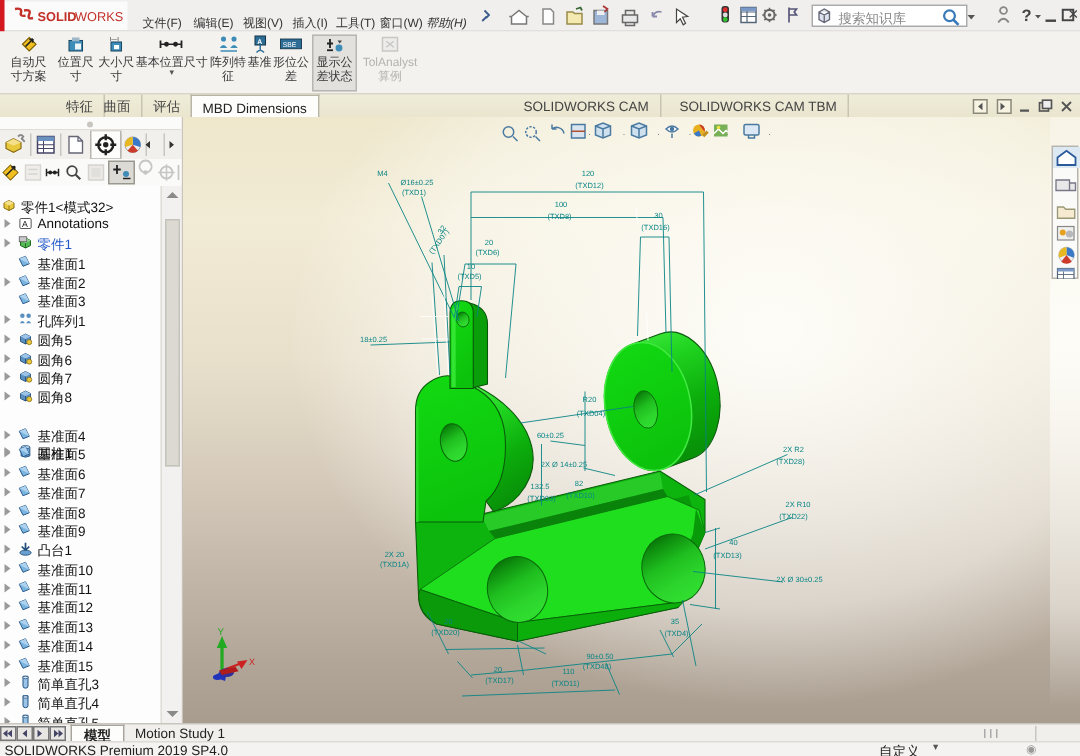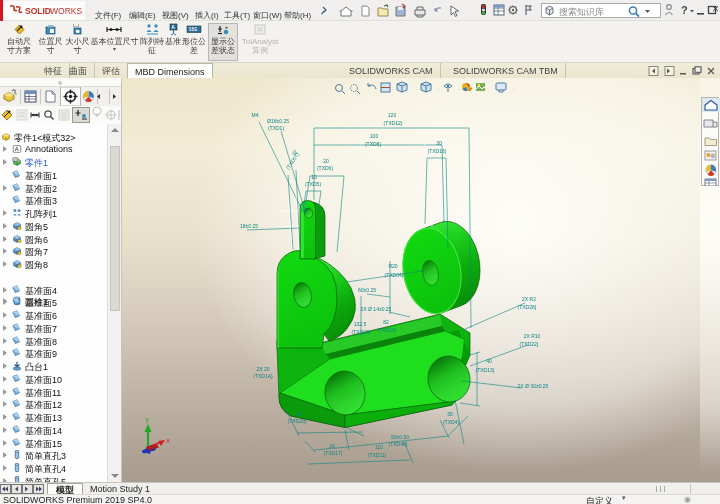--- a/index.html
+++ b/index.html
@@ -3,21 +3,21 @@
 <meta charset="utf-8">
 <style>
   * { margin:0; padding:0; box-sizing:border-box; }
   html,body { width:720px; height:504px; overflow:hidden; font-family:"Liberation Sans", sans-serif; }
   #app { position:relative; width:720px; height:504px; background:#f0efed; }
   
   #menubar { position:absolute; left:0; top:0; width:720px; height:21px; background:#f0efee; border-bottom:1px solid #e2e0dc; }
   #redbar { position:absolute; left:0; top:0; width:3px; height:21px; background:#d31820; }
   #logo { position:absolute; left:3px; top:1px; width:82px; height:19px; background:#fbfbfb; }
   .menuitem { position:absolute; top:10px; font-size:8px; color:#333;text-align:right; }
-  #searchbox { position:absolute; left:541px; top:3px; width:120px; height:15px; background:#fff; border:1px solid #aaa; font-size:9px; color:#888; }
+  #searchbox { position:absolute; left:541px; top:3px; width:104px; height:15px; background:#fff; border:1px solid #aaa; font-size:9px; color:#888; }
   
   #ribbon { position:absolute; left:0; top:21px; width:720px; height:41px; background:#f4f2ef; }
   .rbtn { position:absolute; top:2px; text-align:center; font-size:8px; color:#3a3a3a; line-height:8.5px; }
   .rbtn .ric { display:block; margin:0 auto 2px auto; }
   #rbtn-active { background:#e3e1de; border:1px solid #b8b6b2; }
   
   #tabrow { position:absolute; left:0; top:62px; width:720px; height:16px; background:linear-gradient(to bottom,#efecd9,#e9e5ce); border-top:1px solid #d9d5c5; }
   .rtab { position:absolute; top:0; height:16px; font-size:9px; color:#444; line-height:16px; padding:0 7px; border-right:1px solid #c8c4b4; }
   .rtab.active { background:#fdfdfb; color:#222; border:1px solid #b9b5a5; border-bottom:none; }
   
@@ -58,21 +58,21 @@
         <path d="M7 5 Q12 4 11 7.5 Q10 10 14 9.5 M13 6 Q18 5 16.5 8.5 Q15 12 19 11" stroke="#c23028" stroke-width="1.6" fill="none"></path>
       </svg>
     </div>
     <div id="redbar"></div>
     <div class="menuitem" style="left:95px;">文件(F)</div>
     <div class="menuitem" style="left:129px;">编辑(E)</div>
     <div class="menuitem" style="left:162px;">视图(V)</div>
     <div class="menuitem" style="left:195px;">插入(I)</div>
     <div class="menuitem" style="left:224px;">工具(T)</div>
     <div class="menuitem" style="left:253px;">窗口(W)</div>
-    <div class="menuitem" style="left:284px;">帮助(H)</div>
+    <div class="menuitem" style="left:284px;font-style:italic;">帮助(H)</div>
     <svg style="position:absolute;left:318px;top:3px;" width="145" height="16" viewBox="0 0 145 16">
 
       <path d="M5 4 L8 7 L6 9 M6.5 8 L3.5 11" stroke="#3a5a8a" stroke-width="1.2" fill="none"></path>
 
       <path d="M23 8 L28 4 L33 8 L33 13 L23 13 Z M23 8 L21.5 8 M33 8 L34.5 8" stroke="#777" stroke-width="1" fill="#fff"></path>
 
       <path d="M44 3 h5 l2 2 v8 h-7 z" stroke="#888" stroke-width="1" fill="#fdfdfd"></path>
 
       <path d="M60 5 h4 l1 1 h5 v7 h-10 z" stroke="#998a4a" stroke-width="1" fill="#f4e9b0"></path>
       <path d="M66 3 l3 -1 1 2" stroke="#3a6a3a" stroke-width="1.2" fill="none"></path>

